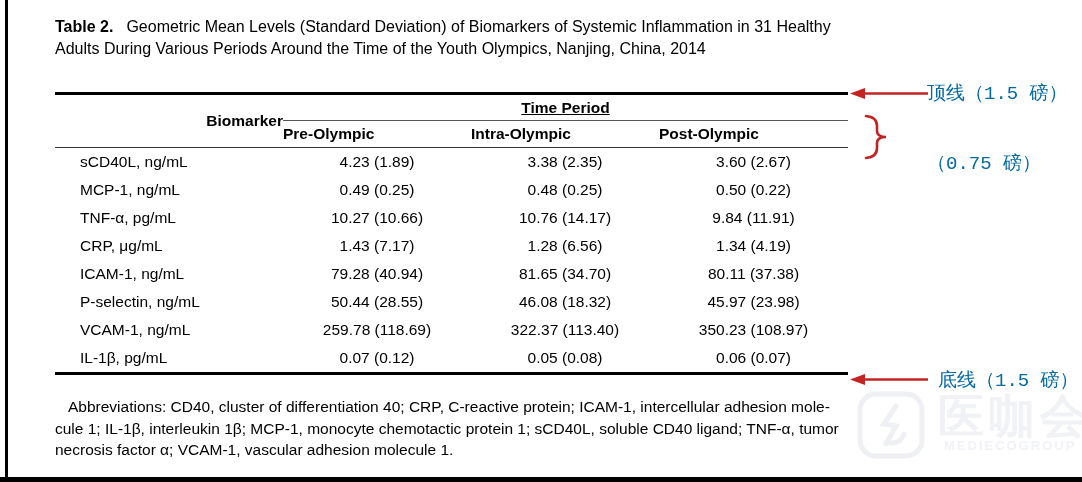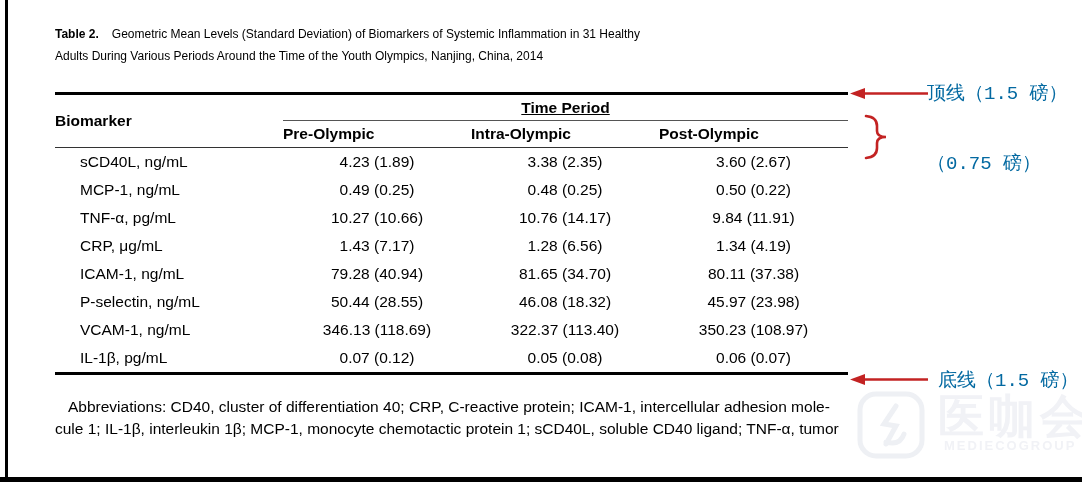--- a/index.html
+++ b/index.html
@@ -4,32 +4,32 @@
 <style>
   * { margin:0; padding:0; box-sizing:border-box; }
   body { background:#ffffff; }
   .canvas {
     position:relative; width:1082px; height:482px; background:#ffffff;
     font-family:"Liberation Sans", sans-serif; color:#000; overflow:hidden;
   }
   .left-edge  { position:absolute; left:5px; top:0; width:3px; height:482px; background:#000; }
   .bottom-edge{ position:absolute; left:0; top:477px; width:1082px; height:5px; background:#000; }
 
-  .title { position:absolute; left:55px; top:24px; width:800px; font-size:12px; line-height:21.5px; }
+  .title { position:absolute; left:55px; top:16px; width:800px; font-size:16px; line-height:21.5px; }
   .title .tlabel { font-weight:bold; margin-right:13px; }
   .title div { white-space:nowrap; }
 
   table.biomarker-table {
     position:absolute; left:55px; top:92px; width:793px;
     border-collapse:collapse; table-layout:fixed;
     border-top:3px solid #000; border-bottom:3px solid #000;
     font-size:15.5px;
   }
   .biomarker-table th { font-weight:bold; }
-  th.rowhead { text-align:left; vertical-align:middle; border-bottom:1.5px solid #333; }
+  th.rowhead { text-align:right; vertical-align:middle; border-bottom:1.5px solid #333; }
   th.grouphead { text-align:center; padding:4px 0 3px 0; border-bottom:1.5px solid #555;text-decoration:underline; }
   tr.subhead th { text-align:left; padding:4px 0 4px 0; border-bottom:1.5px solid #333; }
   .biomarker-table tbody td { padding:4px 0 4px 0; text-align:center; line-height:20px; }
   .biomarker-table tbody td.bm { text-align:left; padding-left:25px; }
 
   .footnote { position:absolute; left:55px; top:396px; width:810px; font-size:15.5px; line-height:21.5px; }
   .footnote div { white-space:nowrap; }
   .footnote .indent { padding-left:13px; }
 
   .ann {
@@ -114,36 +114,37 @@
         <td>80.11 (37.38)</td>
       </tr>
       <tr>
         <td class="bm">P-selectin, ng/mL</td>
         <td>50.44 (28.55)</td>
         <td>46.08 (18.32)</td>
         <td>45.97 (23.98)</td>
       </tr>
       <tr>
         <td class="bm">VCAM-1, ng/mL</td>
-        <td>346.13 (118.69)</td>
+        <td>259.78 (118.69)</td>
         <td>322.37 (113.40)</td>
         <td>350.23 (108.97)</td>
       </tr>
       <tr>
         <td class="bm">IL-1β, pg/mL</td>
         <td>0.07 (0.12)</td>
         <td>0.05 (0.08)</td>
         <td>0.06 (0.07)</td>
       </tr>
     </tbody>
   </table>
 
   <div class="footnote">
     <div class="indent">Abbreviations: CD40, cluster of differentiation 40; CRP, C-reactive protein; ICAM-1, intercellular adhesion mole-</div>
     <div>cule 1; IL-1β, interleukin 1β; MCP-1, monocyte chemotactic protein 1; sCD40L, soluble CD40 ligand; TNF-α, tumor</div>
+    <div>necrosis factor α; VCAM-1, vascular adhesion molecule 1.</div>
   </div>
 
   <svg class="overlay" style="left:850px; top:87px;" width="78" height="13" viewBox="0 0 78 13">
     <line x1="78" y1="6.5" x2="13" y2="6.5" stroke="#c32323" stroke-width="2.6"></line>
     <polygon points="0,6.5 15,1 15,12" fill="#c32323"></polygon>
   </svg>
   <div class="ann ann-top">顶线（1.5 磅）</div>
 
   <svg class="overlay" style="left:863px; top:114px;" width="28" height="46" viewBox="0 0 28 46">
     <path d="M3,2 Q14,3 14,12 L14,17 Q14,23 23,23 Q14,23 14,29 L14,34 Q14,43 3,44" fill="none" stroke="#c32323" stroke-width="2.6" stroke-linecap="round"></path>

